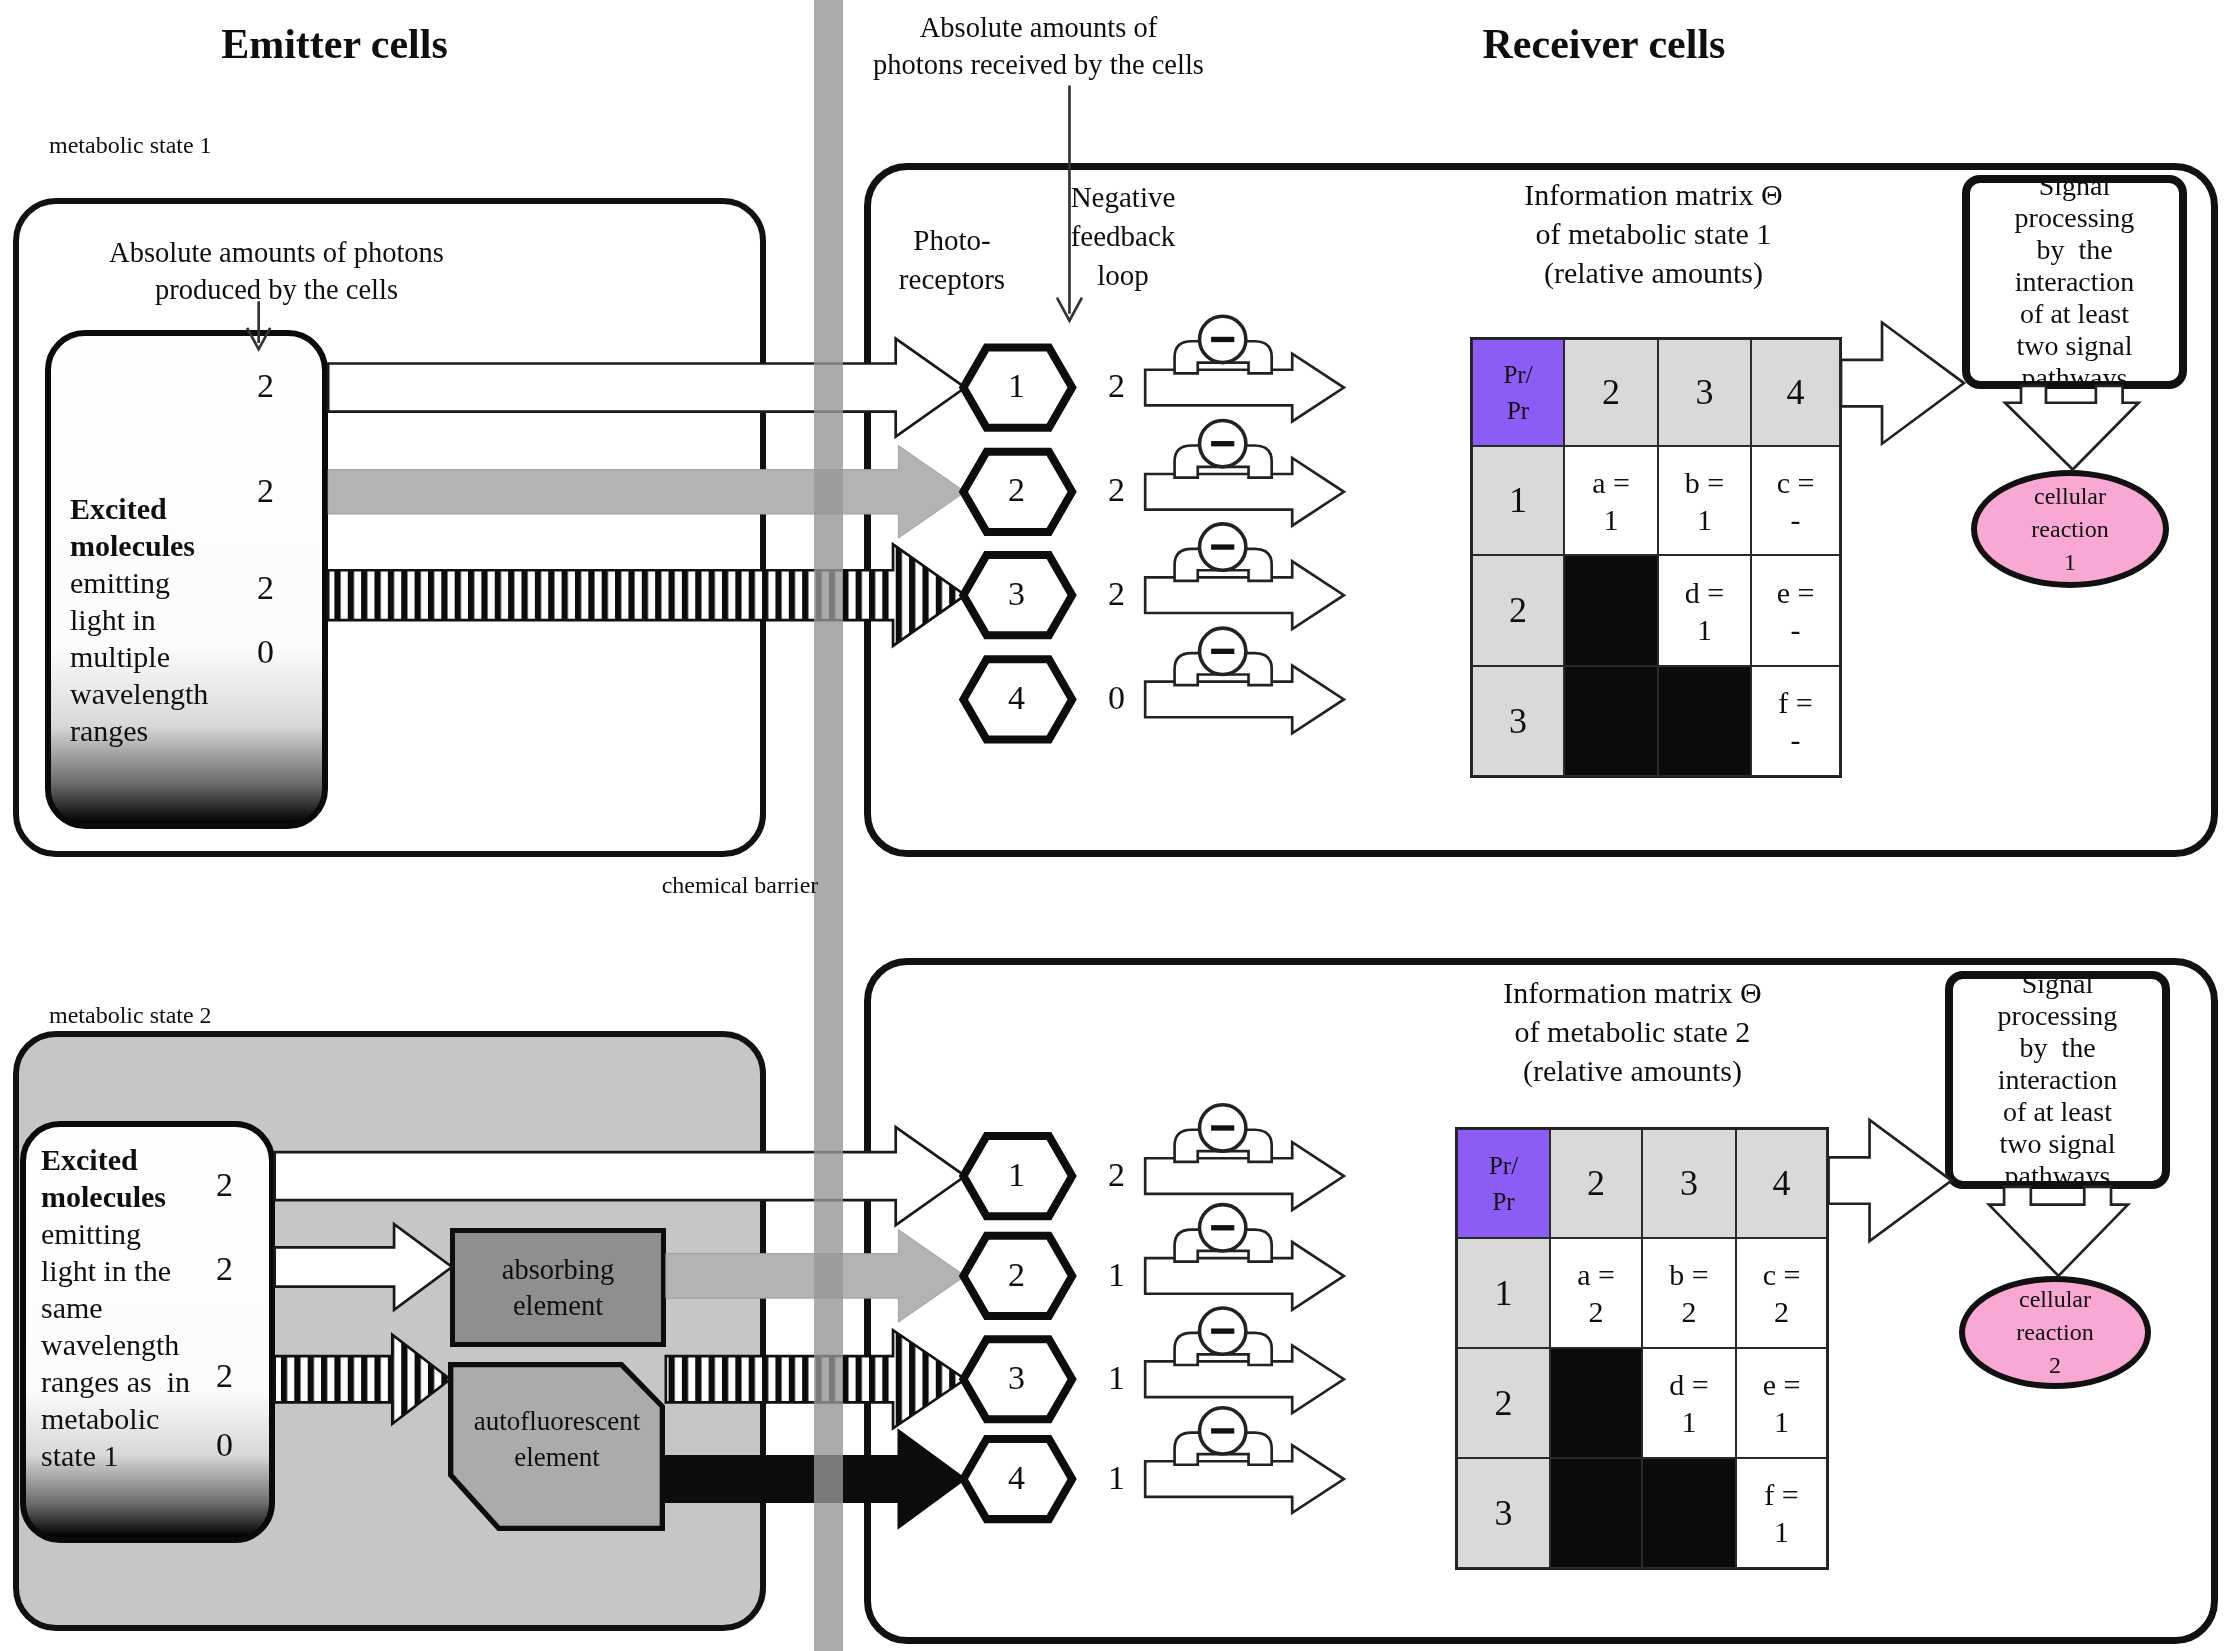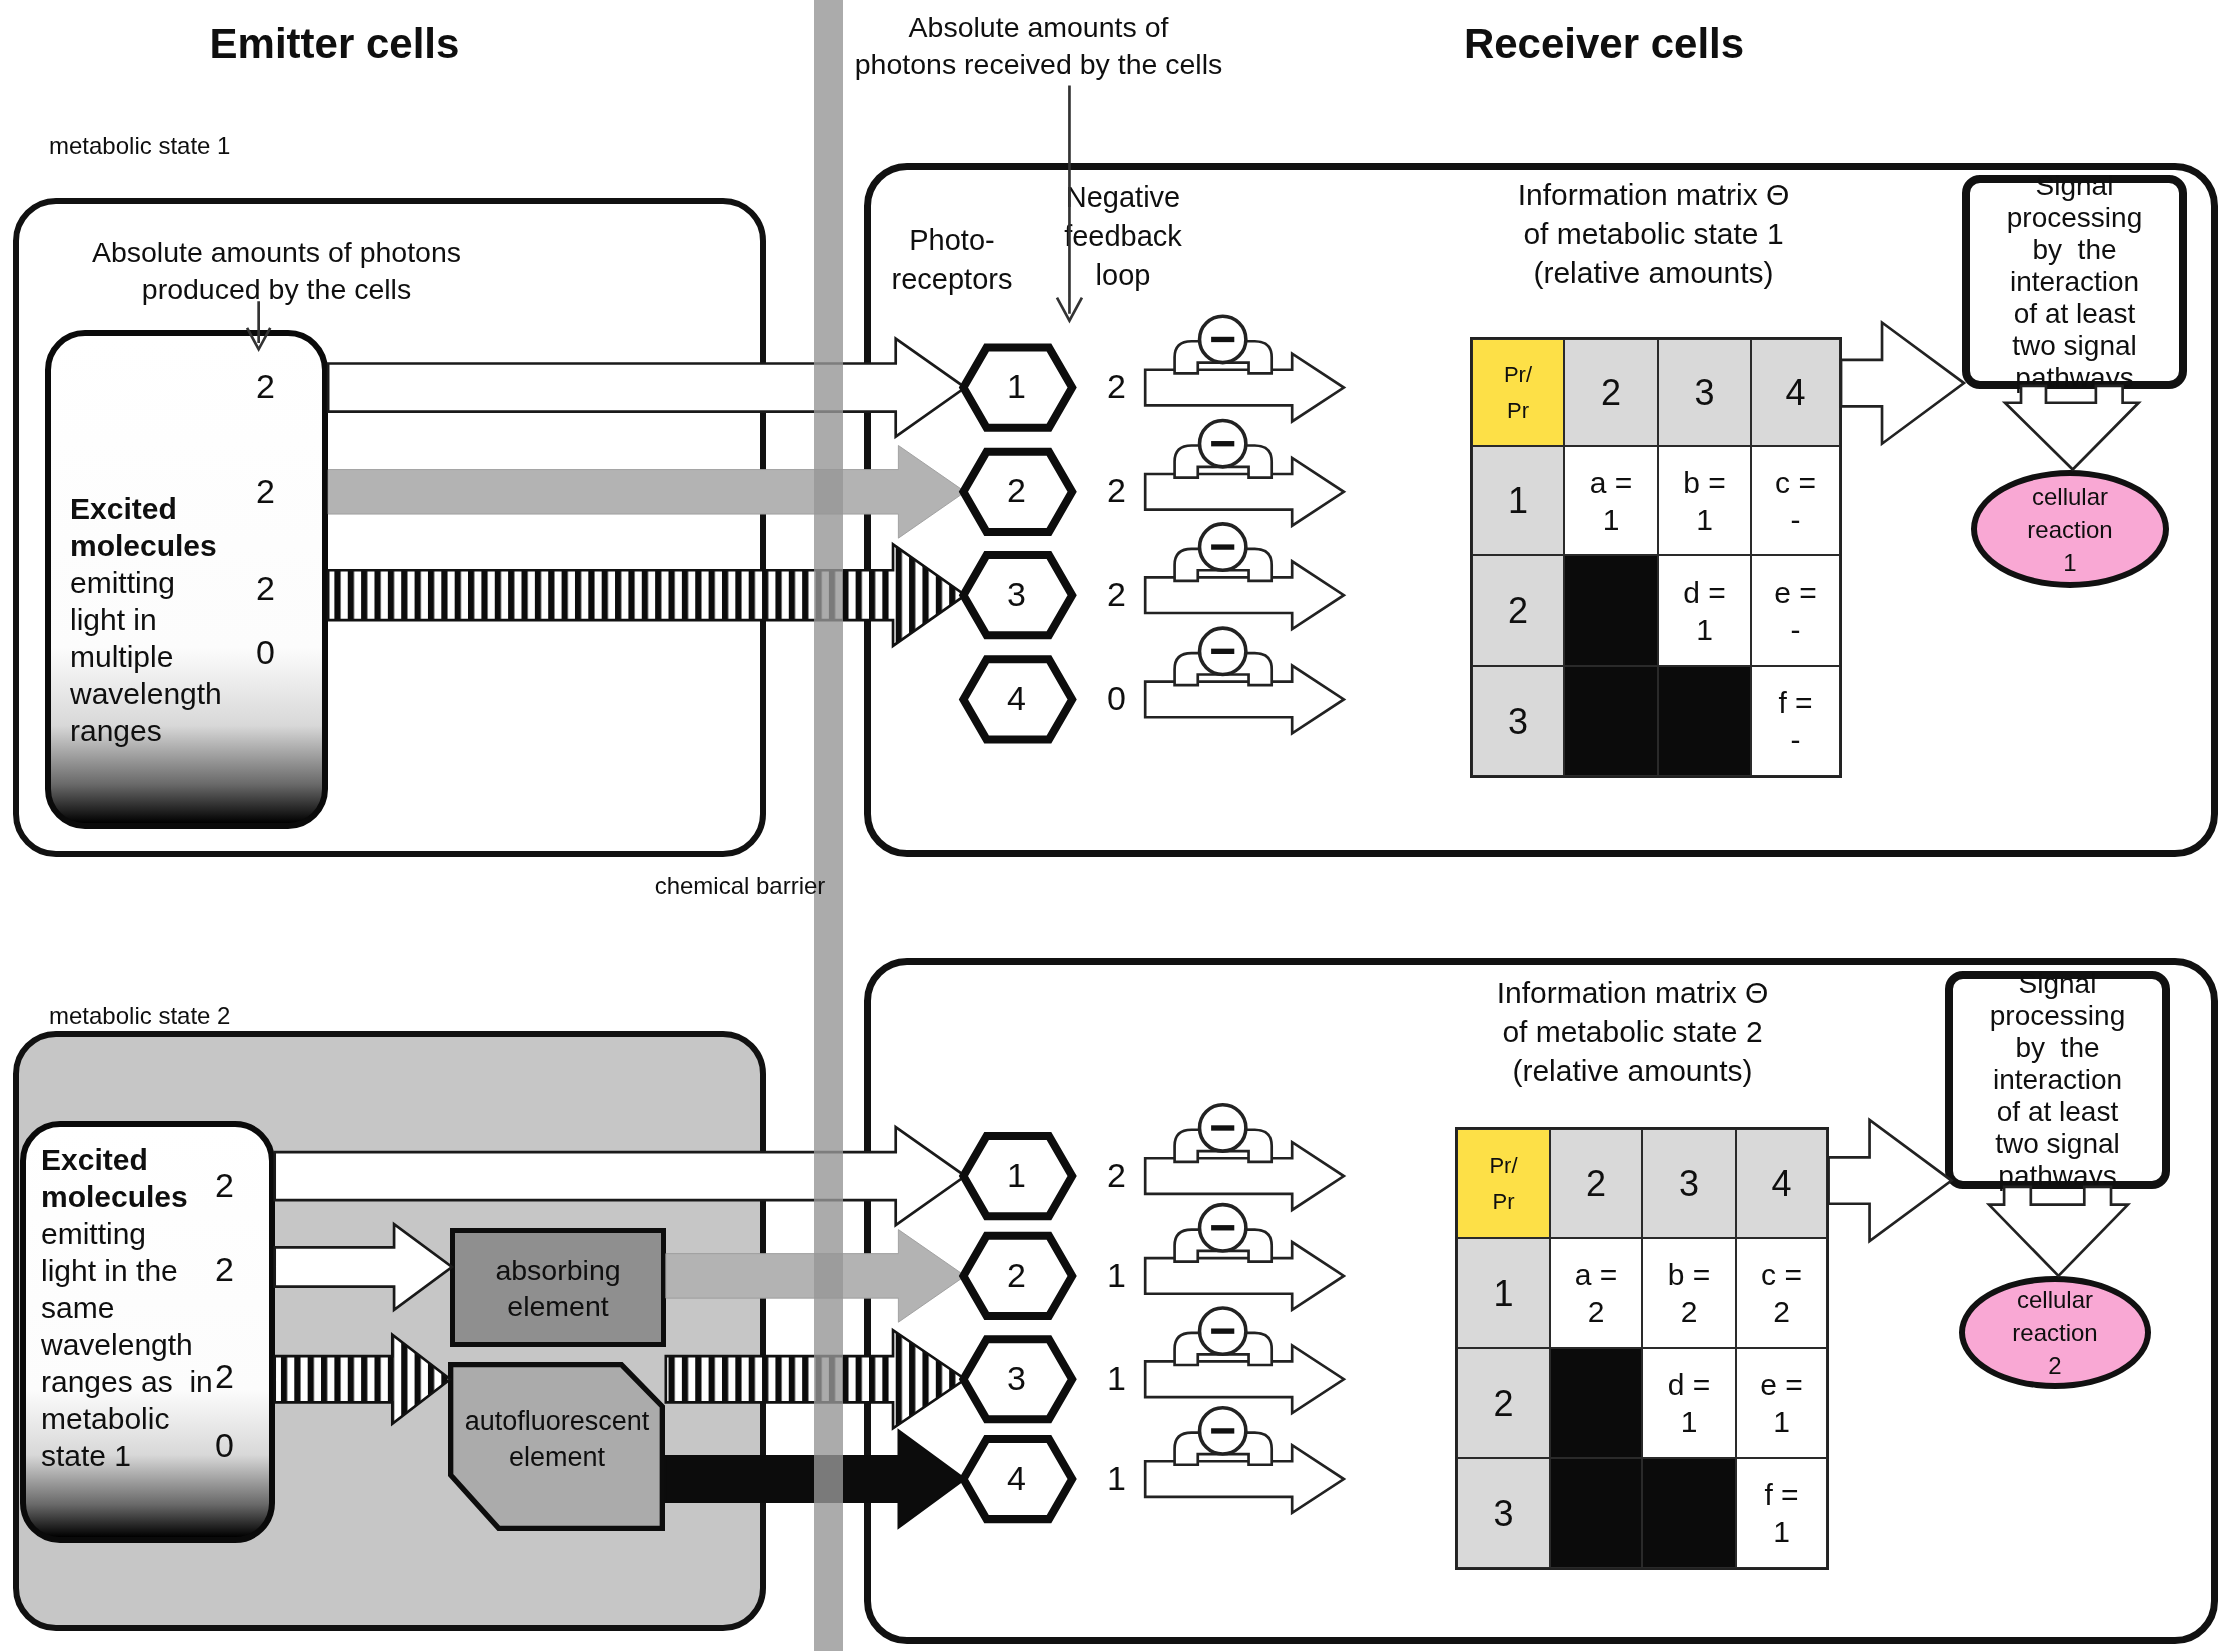--- a/index.html
+++ b/index.html
@@ -1,37 +1,37 @@
 <!DOCTYPE html>
 <html style="font-size:14.3px"><head>
 <meta charset="utf-8">
 <style>
   html,body{margin:0;padding:0;background:#fff;}
   #canvas{position:relative;width:2228px;height:1651px;background:#fff;overflow:hidden;
-          font-family:Liberation Sans, sans-serif;color:#0f0f0f;}
+          font-family:Liberation Serif, serif;color:#0f0f0f;}
   .abs{position:absolute;}
   .pre{white-space:pre-wrap;}
   .ctr{text-align:center;}
   .bigtitle{font-size:42px;font-weight:bold;}
   .mslabel{font-size:24px;}
   .note{font-size:28.5px;line-height:37px;}
   .cellbox{border:6.2px solid #111;border-radius:43px;background:#fff;box-sizing:border-box;}
   .excited{border:6.2px solid #0a0a0a;border-radius:40px;box-sizing:border-box;
      background:linear-gradient(180deg,#ffffff 0%,#fcfcfc 64%,#d8d8d8 80%,#6a6a6a 92%,#000 100%);}
   .extext{font-size:30px;line-height:37px;}
   .exnum{font-size:34px;width:53px;text-align:center;}
   .hexnum{font-size:34px;width:53px;text-align:center;}
   .rval{font-size:34px;width:49px;text-align:center;}
   .colhead{font-size:29px;line-height:39px;}
   .mtitle{font-size:30px;line-height:39px;}
   .matrix{display:grid;border:2.7px solid #222;box-sizing:content-box;}
   .mc{border:1.8px solid #2a2a2a;display:flex;align-items:center;justify-content:center;
       background:#fff;font-size:30px;line-height:37px;white-space:pre-wrap;text-align:center;}
   .mc.hdr{background:#d9d9d9;font-size:36px;}
-  .mc.corner{background:#fde047;font-size:22px;line-height:36px;}
+  .mc.corner{background:#8b5cf6;font-size:25px;line-height:36px;}
   .mc.blk{background:#0b0b0b;}
   .sigbox{border:8px solid #111;border-radius:18px;background:#fff;box-sizing:border-box;
       display:flex;align-items:center;justify-content:center;font-size:28px;line-height:32px;}
   .ellipse{border:6.2px solid #111;border-radius:50%;background:#f9a8d4;box-sizing:border-box;
       display:flex;align-items:center;justify-content:center;font-size:24px;line-height:33px;}
   .elem{box-sizing:border-box;display:flex;align-items:center;justify-content:center;
       font-size:28.5px;line-height:36px;}
   .barrier{background:rgba(150,150,150,0.8);}
   svg{display:block;}
 </style>

